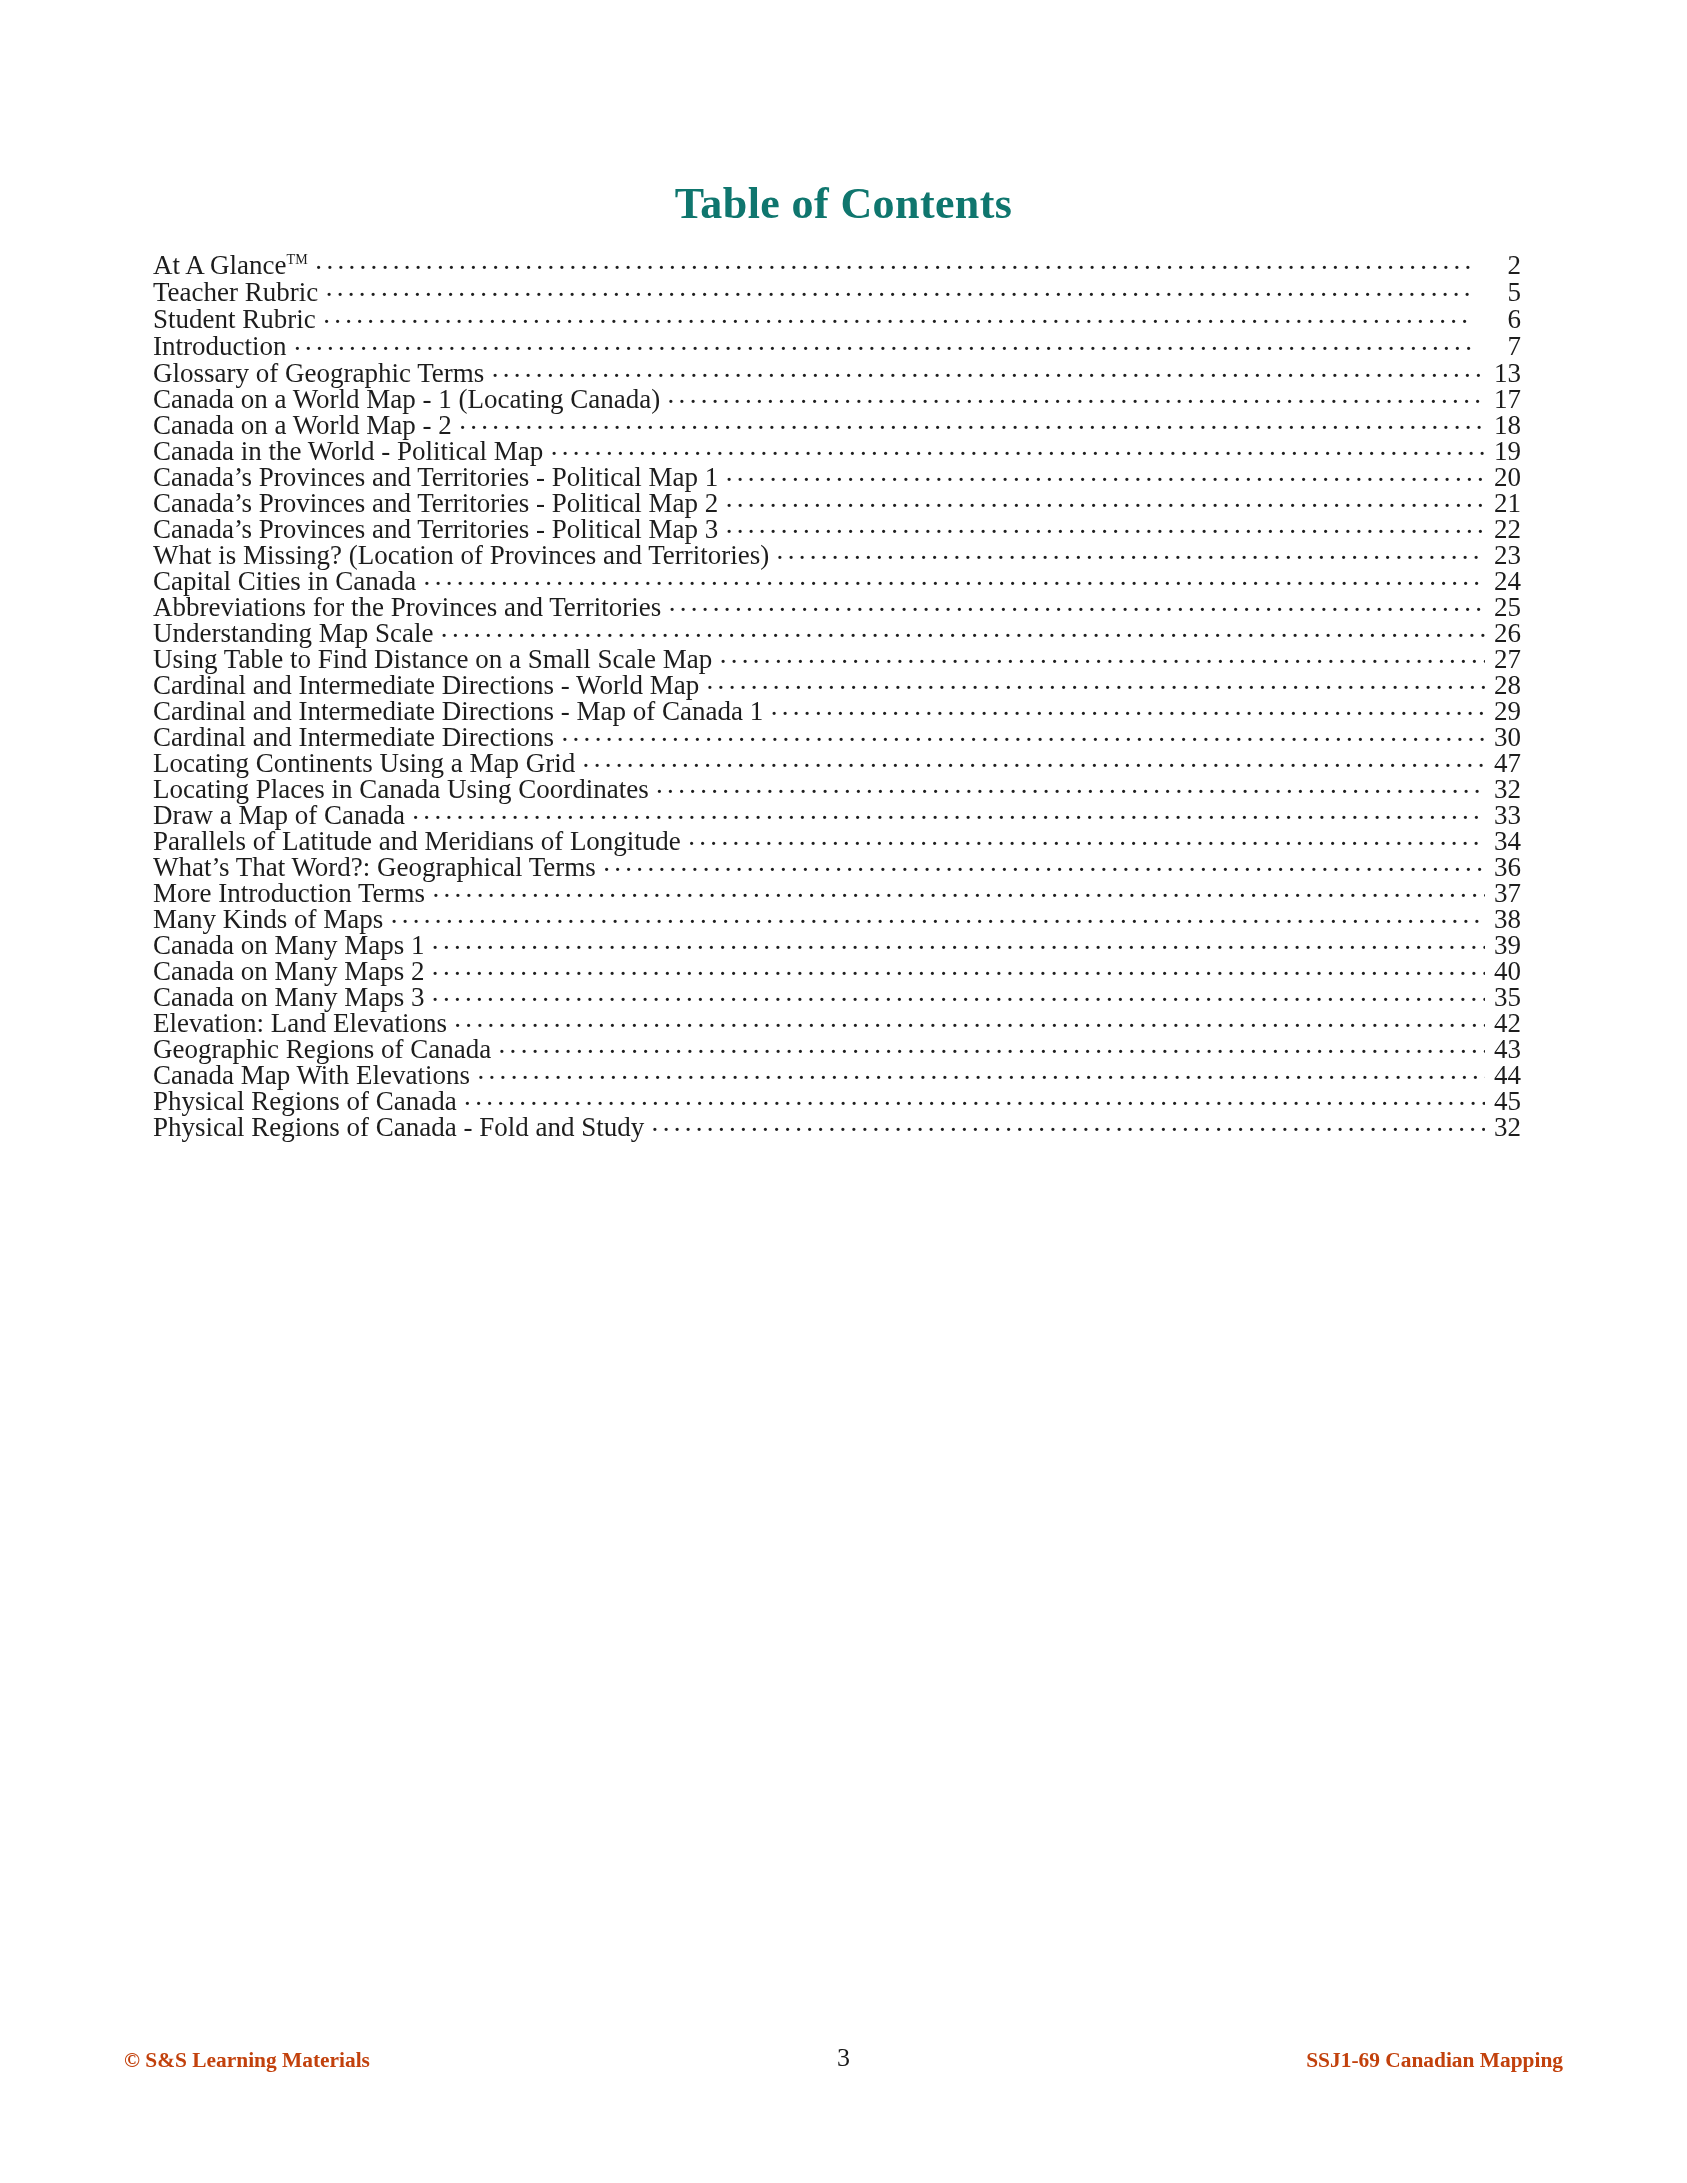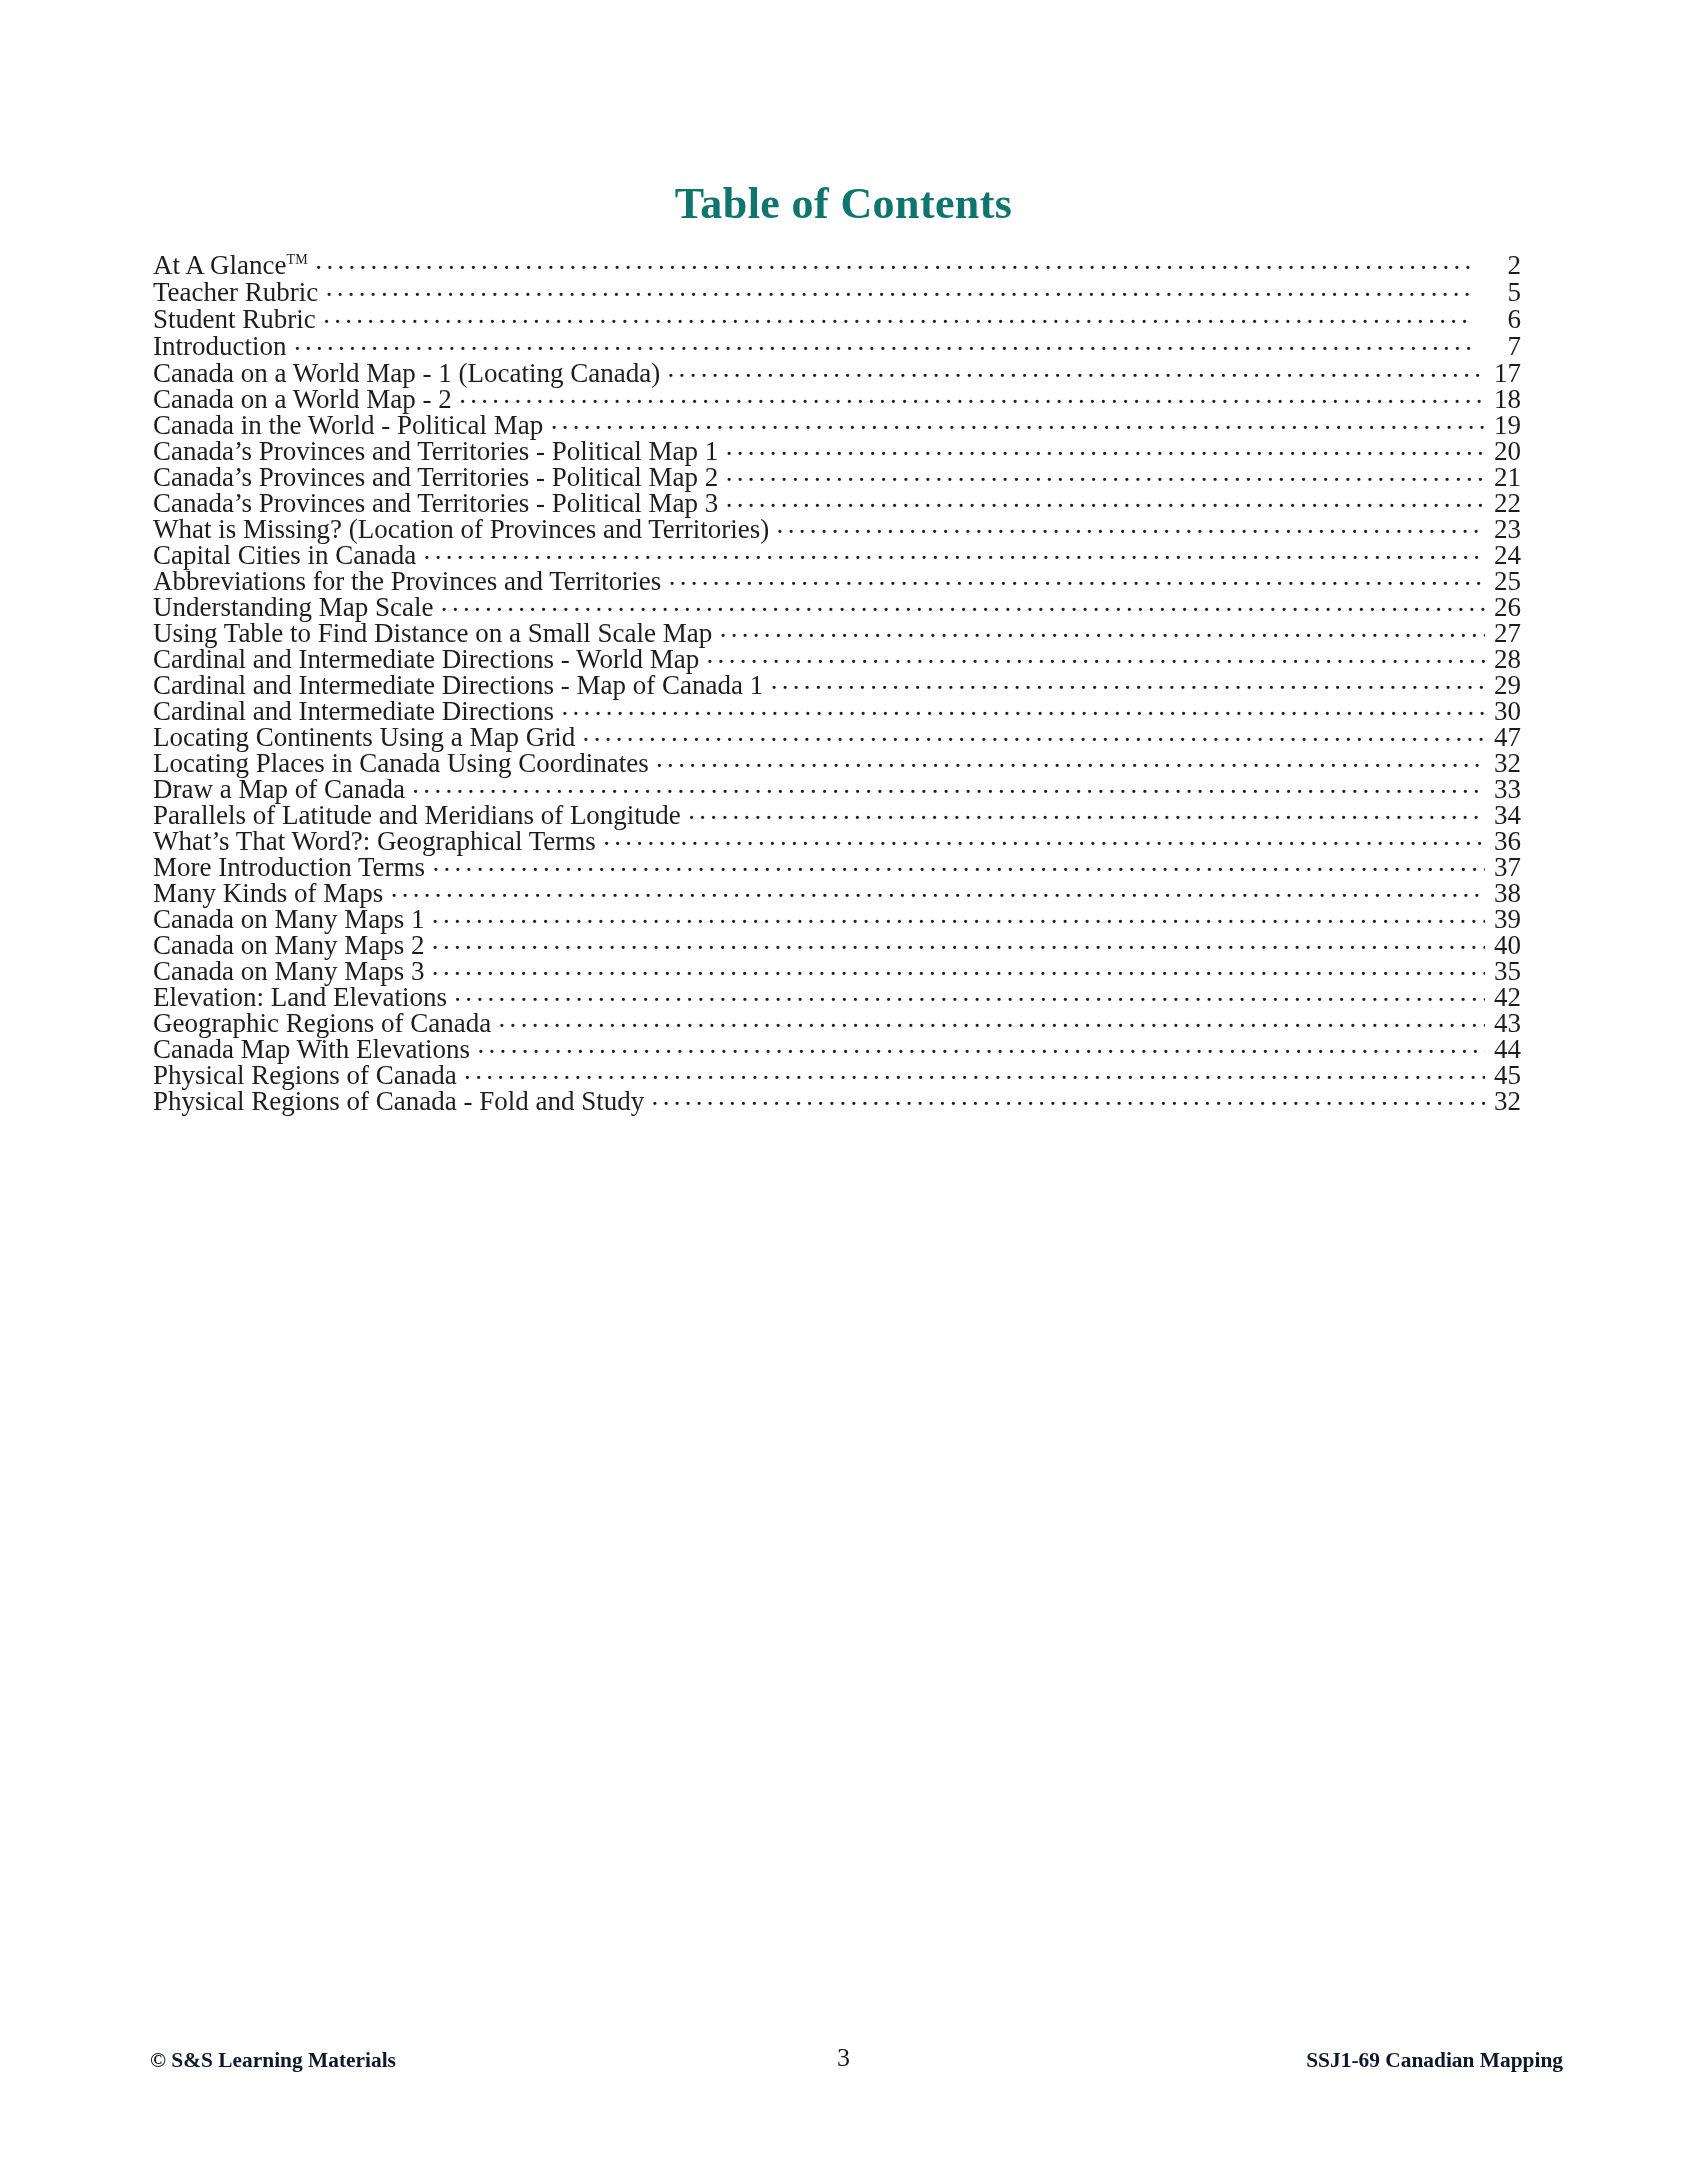--- a/index.html
+++ b/index.html
@@ -108,23 +108,22 @@
     height: 36px;
     display: flex;
     align-items: baseline;
     justify-content: space-between;
   }
   .footer .f-left,
   .footer .f-right {
     font-family: "Liberation Serif", "DejaVu Serif", serif;
     font-weight: bold;
     font-size: 21.4px;
-    color: #0f172a;
+    color: #c2410c;
     white-space: nowrap;
-    margin-left: 26px;
   }
   .footer .f-center {
     position: absolute;
     left: 0;
     right: 0;
     text-align: center;
     font-family: "Liberation Serif", "DejaVu Serif", serif;
     font-weight: normal;
     font-size: 26px;
     color: #1a1a1a;
@@ -153,20 +152,25 @@
         <span class="label">Student Rubric</span>
         <span class="leader"></span>
         <span class="pageno single">6</span>
       </div>
       <div class="toc-entry loose">
         <span class="label">Introduction</span>
         <span class="leader"></span>
         <span class="pageno single">7</span>
       </div>
       <div class="toc-entry">
+        <span class="label">Glossary of Geographic Terms</span>
+        <span class="leader"></span>
+        <span class="pageno">13</span>
+      </div>
+      <div class="toc-entry">
         <span class="label">Canada on a World Map - 1 (Locating Canada)</span>
         <span class="leader"></span>
         <span class="pageno">17</span>
       </div>
       <div class="toc-entry">
         <span class="label">Canada on a World Map - 2</span>
         <span class="leader"></span>
         <span class="pageno">18</span>
       </div>
       <div class="toc-entry">

